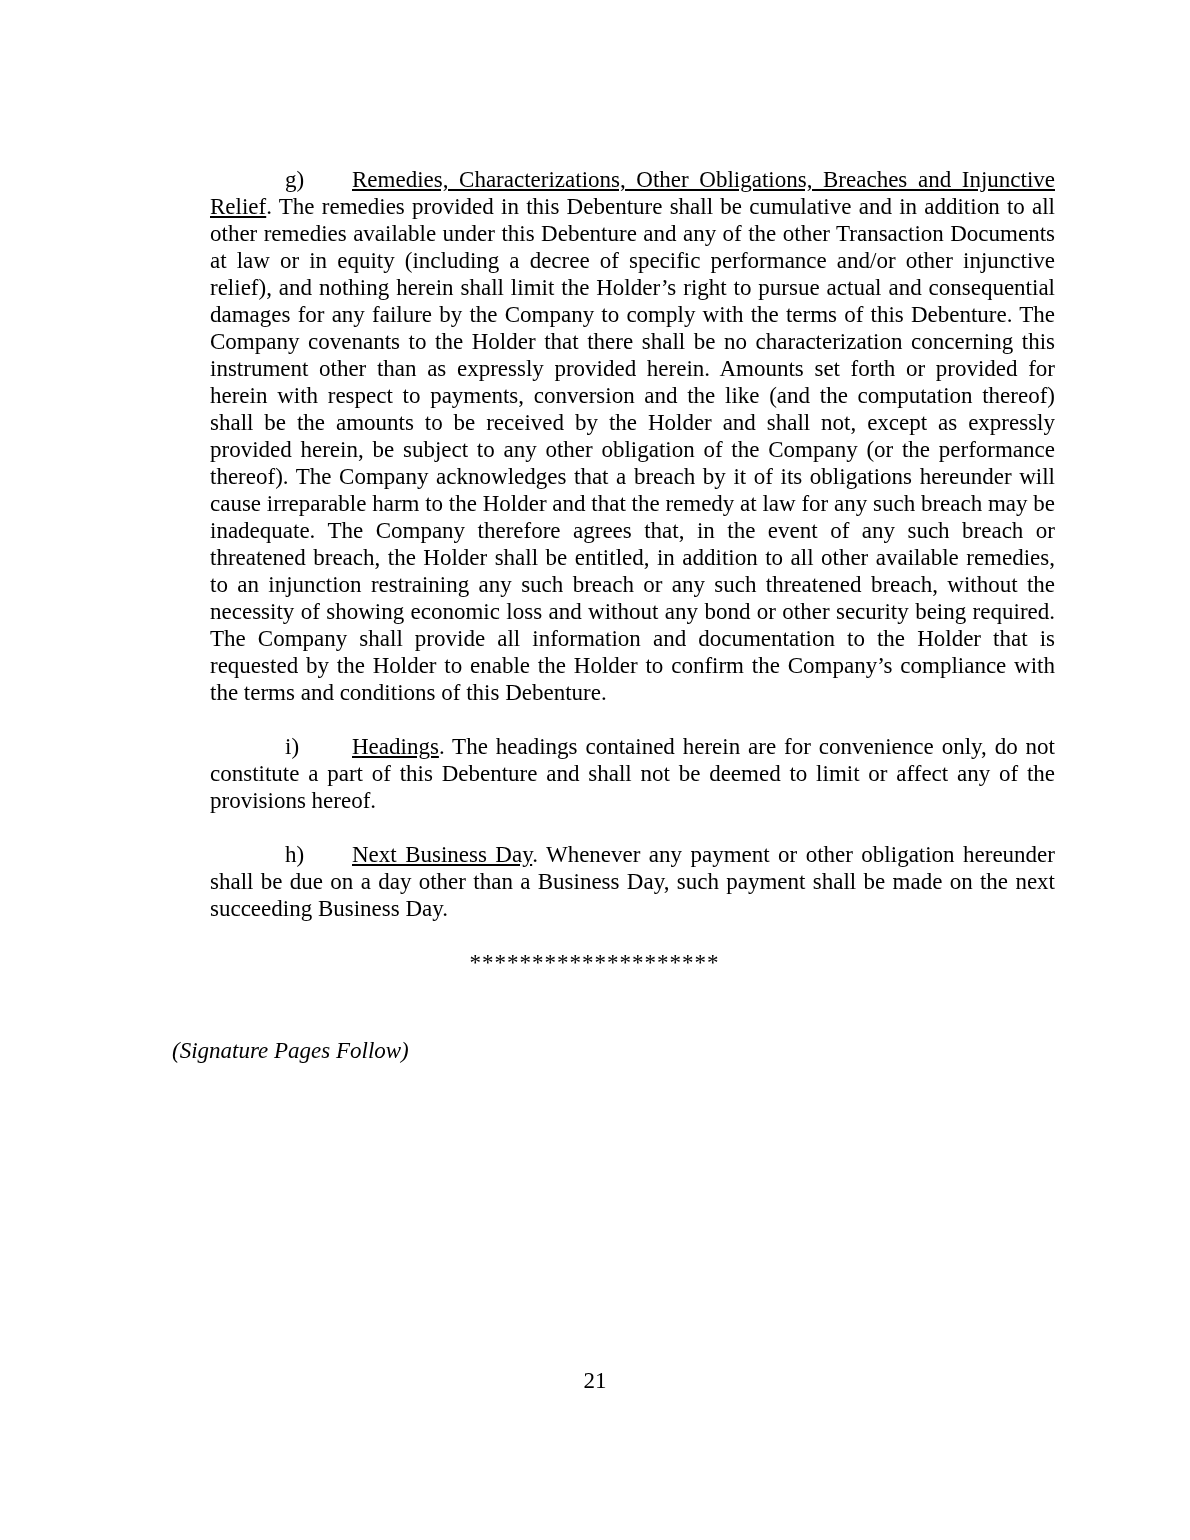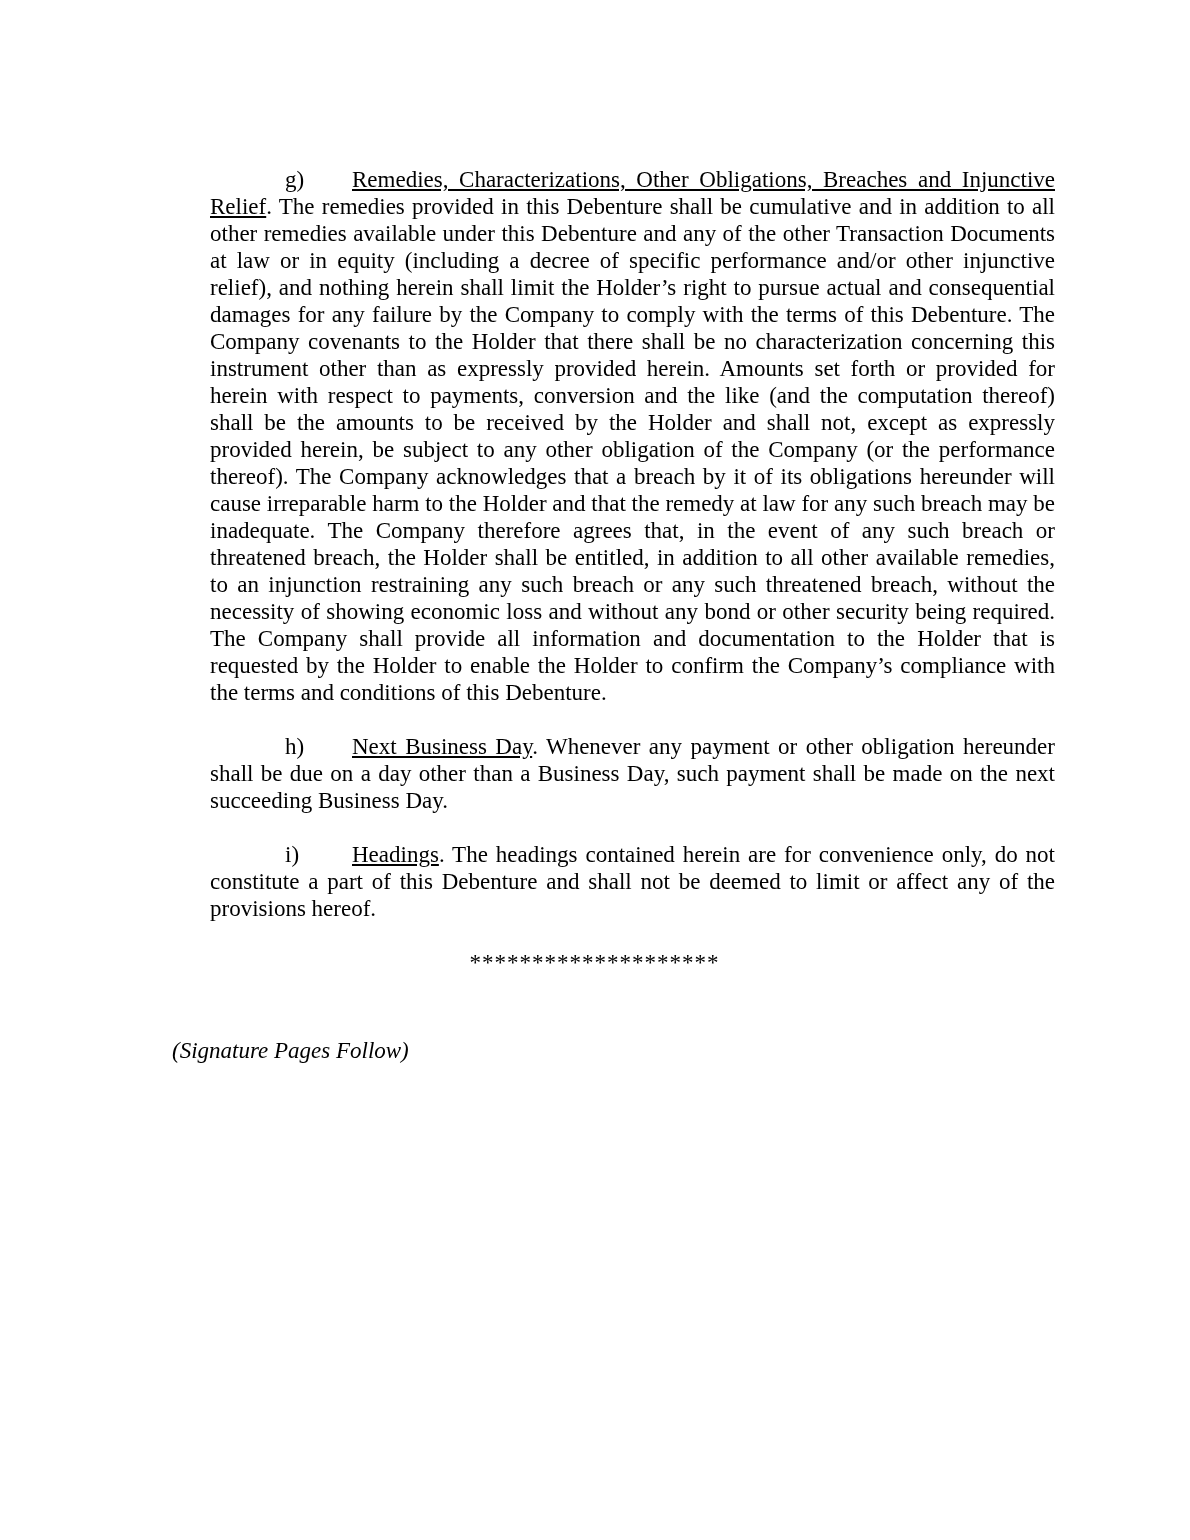--- a/index.html
+++ b/index.html
@@ -60,23 +60,24 @@
   }
 </style>
 </head>
 <body>
 
 <div class="page">
   <div class="content">
 
     <p class="para"><span class="para-label">g)</span><span class="para-heading">Remedies, Characterizations, Other Obligations, Breaches and Injunctive Relief</span><span class="para-body">.  The remedies provided in this Debenture shall be cumulative and in addition to all other remedies available under this Debenture and any of the other Transaction Documents at law or in equity (including a decree of specific performance and/or other injunctive relief), and nothing herein shall limit the Holder’s right to pursue actual and consequential damages for any failure by the Company to comply with the terms of this Debenture.  The Company covenants to the Holder that there shall be no characterization concerning this instrument other than as expressly provided herein. Amounts set forth or provided for herein with respect to payments, conversion and the like (and the computation thereof) shall be the amounts to be received by the Holder and shall not, except as expressly provided herein, be subject to any other obligation of the Company (or the performance thereof). The Company acknowledges that a breach by it of its obligations hereunder will cause irreparable harm to the Holder and that the remedy at law for any such breach may be inadequate. The Company therefore agrees that, in the event of any such breach or threatened breach, the Holder shall be entitled, in addition to all other available remedies, to an injunction restraining any such breach or any such threatened breach, without the necessity of showing economic loss and without any bond or other security being required. The Company shall provide all information and documentation to the Holder that is requested by the Holder to enable the Holder to confirm the Company’s compliance with the terms and conditions of this Debenture.</span></p>
 
+    <p class="para"><span class="para-label">i)</span><span class="para-heading">Headings</span><span class="para-body">.  The headings contained herein are for convenience only, do not constitute a part of this Debenture and shall not be deemed to limit or affect any of the provisions hereof.</span></p>
+
     <p class="para"><span class="para-label">h)</span><span class="para-heading">Next Business Day</span><span class="para-body">.  Whenever any payment or other obligation hereunder shall be due on a day other than a Business Day, such payment shall be made on the next succeeding Business Day.</span></p>
-
-    <p class="para"><span class="para-label">i)</span><span class="para-heading">Headings</span><span class="para-body">.  The headings contained herein are for convenience only, do not constitute a part of this Debenture and shall not be deemed to limit or affect any of the provisions hereof.</span></p>
 
     <div class="separator">********************</div>
 
     <div class="signature">(Signature Pages Follow)</div>
 
   </div>
 
+  <div class="footer">21</div>
 </div>
 
 </body></html>

